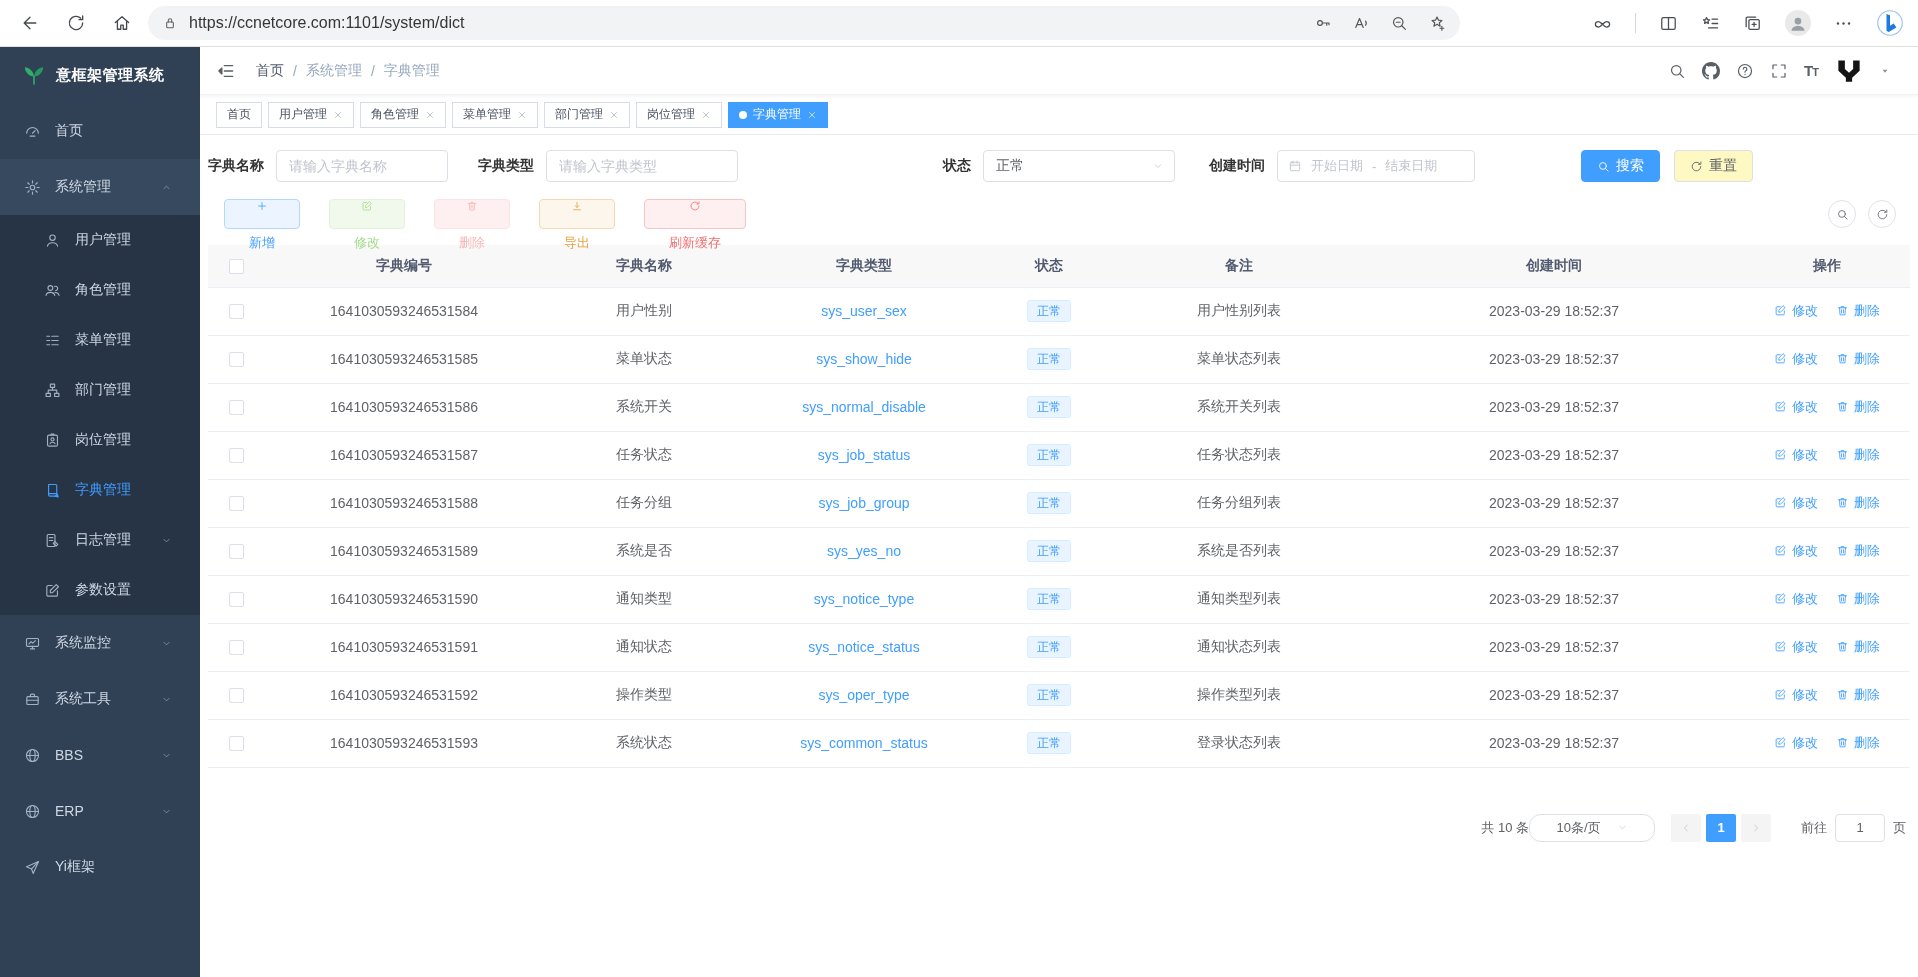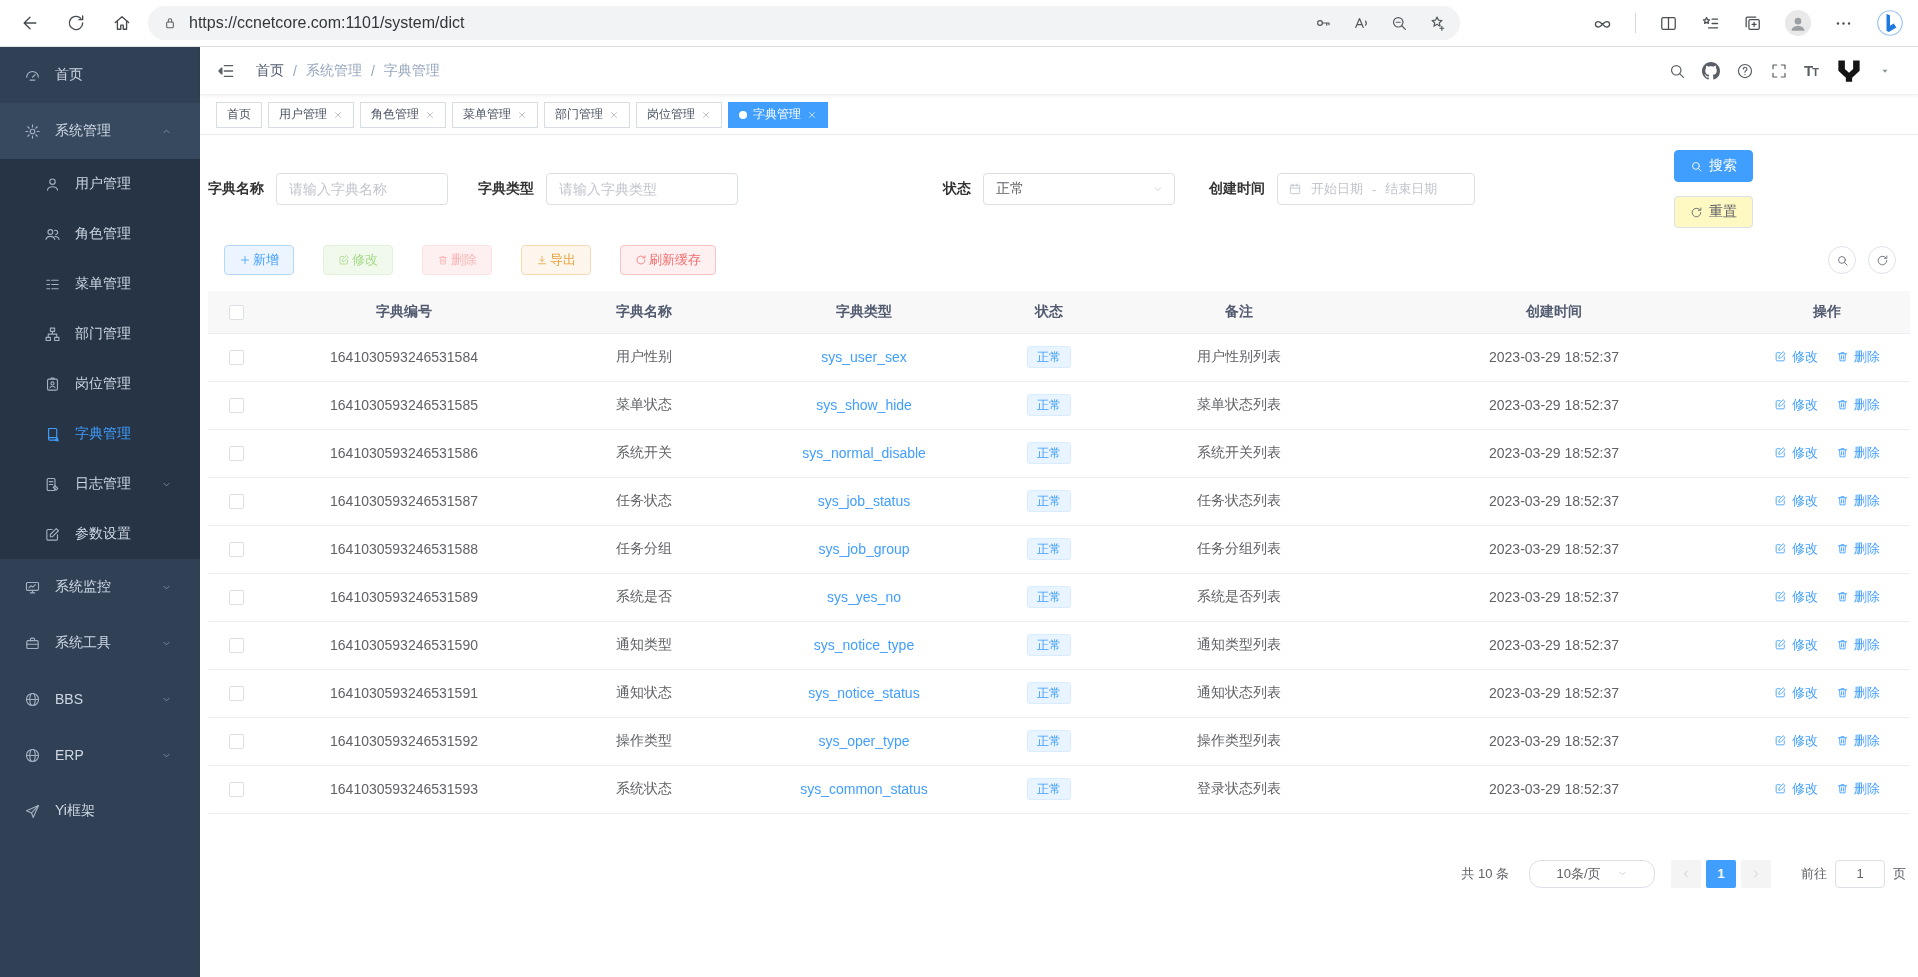--- a/index.html
+++ b/index.html
@@ -75,31 +75,31 @@
   .w-name { width:172px; } .w-type { width:192px; }
   .g2 { margin-left:30px; } .g3 { margin-left:205px; } .g4 { margin-left:34px; }
   .f-select { width:192px; height:32px; border:1px solid #dcdfe6; border-radius:4px;
     display:flex; align-items:center; justify-content:space-between; padding:0 10px 0 12px;
     color:#606266; cursor:pointer; background:#fff; }
   .f-select .icon { font-size:12px; color:#c0c4cc; }
   .f-range { width:198px; height:32px; border:1px solid #dcdfe6; border-radius:4px;
     display:flex; align-items:center; gap:9px; padding:0 10px; background:#fff;
     color:#c0c4cc; font-size:13px; cursor:pointer; }
   .f-range .icon { font-size:14px; }
-  .filter-btns { margin-left:auto; margin-right:157px; display:flex; gap:14px;flex-direction:column; }
+  .filter-btns { margin-left:auto; margin-right:157px; display:flex; gap:14px; }
   .btn { height:32px; border-radius:4px; font-size:14px; padding:0 15px;
     display:inline-flex; align-items:center; gap:6px; cursor:pointer; border:1px solid transparent; }
   .btn .icon { font-size:13px; }
   .btn-search { background:#409eff; border-color:#409eff; color:#fff; }
   .btn-reset { background:#fef9c3; border-color:#dcdfe6; color:#606266; }
 
   .toolbar-row { margin-top:17px; display:flex; align-items:center; padding-left:16px; }
-  .tbtn { height:30px; border-radius:4px; font-size:13px; padding:0 14px; margin-right:29px;
-    display:inline-flex; align-items:center; gap:2px; border:1px solid; cursor:pointer;
-    background:#fff; font-family:inherit; }
+  .tbtn { height:30px; border-radius:4px; font-size:13px; padding:0 24px; margin-right:29px;
+    display:inline-flex; align-items:center; gap:22px; border:1px solid; cursor:pointer;
+    background:#fff; font-family:inherit;flex-direction:column; }
   .tbtn .icon { font-size:12px; }
   .tbtn.primary  { background:#ecf5ff; border-color:#b3d8ff; color:#409eff; }
   .tbtn.success-disabled { background:#f0f9eb; border-color:#e1f3d8; color:#a4da89; cursor:not-allowed; }
   .tbtn.danger-disabled  { background:#fef0f0; border-color:#fde2e2; color:#fab6b6; cursor:not-allowed; }
   .tbtn.warning  { background:#fdf6ec; border-color:#f5dab1; color:#e6a23c; }
   .tbtn.danger   { background:#fef0f0; border-color:#fbc4c4; color:#f56c6c; }
   .toolbar-right { margin-left:auto; display:flex; gap:12px; padding-right:14px; }
   .circle-btn { width:28px; height:28px; border-radius:50%; border:1px solid #dfe3e9;
     background:#fff; color:#63676d; font-size:13px; display:flex; align-items:center;
     justify-content:center; cursor:pointer; }
@@ -113,21 +113,21 @@
   .type-link { color:#409eff; cursor:pointer; }
   .badge { display:inline-block; background:#e8f4ff; border:1px solid #d9ecff; color:#409eff;
     border-radius:3px; padding:2px 9px; font-size:12px; line-height:16px; }
   .op-link { color:#409eff; font-size:13px; display:inline-flex; align-items:center;
     gap:5px; cursor:pointer; }
   .op-link .icon { font-size:13px; }
   .op-link + .op-link { margin-left:18px; }
 
   .pagination { display:flex; align-items:center; justify-content:flex-end; margin-top:46px;
     padding-right:4px; font-size:13px; color:#606266; }
-  .pg-total { margin-right:20px; }
+  .pg-total { }
   .page-size { width:126px; height:28px; border:1px solid #dcdfe6; border-radius:12px;
     display:flex; align-items:center; justify-content:center; gap:16px; cursor:pointer;
     color:#606266; background:#fff; margin-right:16px; }
   .page-size .icon { font-size:11px; color:#c0c4cc; }
   .pg-btn { width:30px; height:28px; border-radius:2px; background:#f4f4f5; color:#c0c4cc;
     display:flex; align-items:center; justify-content:center; font-size:12px; cursor:pointer; }
   .pg-cur { width:30px; height:28px; border-radius:2px; background:#409eff; color:#fff;
     font-weight:bold; display:flex; align-items:center; justify-content:center; margin:0 5px; }
   .pg-prev { margin-left:0; } .pg-next { }
   .pg-goto { margin-left:30px; margin-right:8px; }
@@ -234,20 +234,30 @@
           <circle cx="12" cy="12" r="10.5" fill="#fff" stroke="#9cc3ef" stroke-width="1"></circle>
           <path d="M9 4.2l3 1.1v9l3.2-1.9 2.3 3.4-6.6 4-1.9-1.2z" fill="#1f7ae0"></path>
         </svg>
       </span>
   </div>
 </div>
 
 <div class="app">
 
   <div class="sidebar">
+    <div class="logo-row">
+      <span class="icon">
+          <svg viewBox="0 0 24 24">
+            <path d="M12 13.5C11 7.5 7 4.5 2.8 4.3c.5 5.2 4.2 9.2 9.2 9.2z" fill="#2fae6e"></path>
+            <path d="M12 13.5c1-6 5-9 9.2-9.2-.5 5.2-4.2 9.2-9.2 9.2z" fill="#27995f"></path>
+            <path d="M12 21v-7.5" stroke="#2fae6e" stroke-width="1.6" stroke-linecap="round"></path>
+          </svg>
+        </span>
+      <span class="logo-title">意框架管理系统</span>
+    </div>
     <div>
         <div class="menu-item">
           <span class="icon">
             <svg viewBox="0 0 24 24" fill="none" stroke="currentColor" stroke-width="1.6" stroke-linecap="round" stroke-linejoin="round">
               <path d="M3.8 14.5a8.2 8.2 0 1 1 16.4 0"></path>
               <path d="M12 14.5l3.8-3.8M8.5 18.5h7"></path>
             </svg>
           </span>
           <span>首页</span>
         </div>

